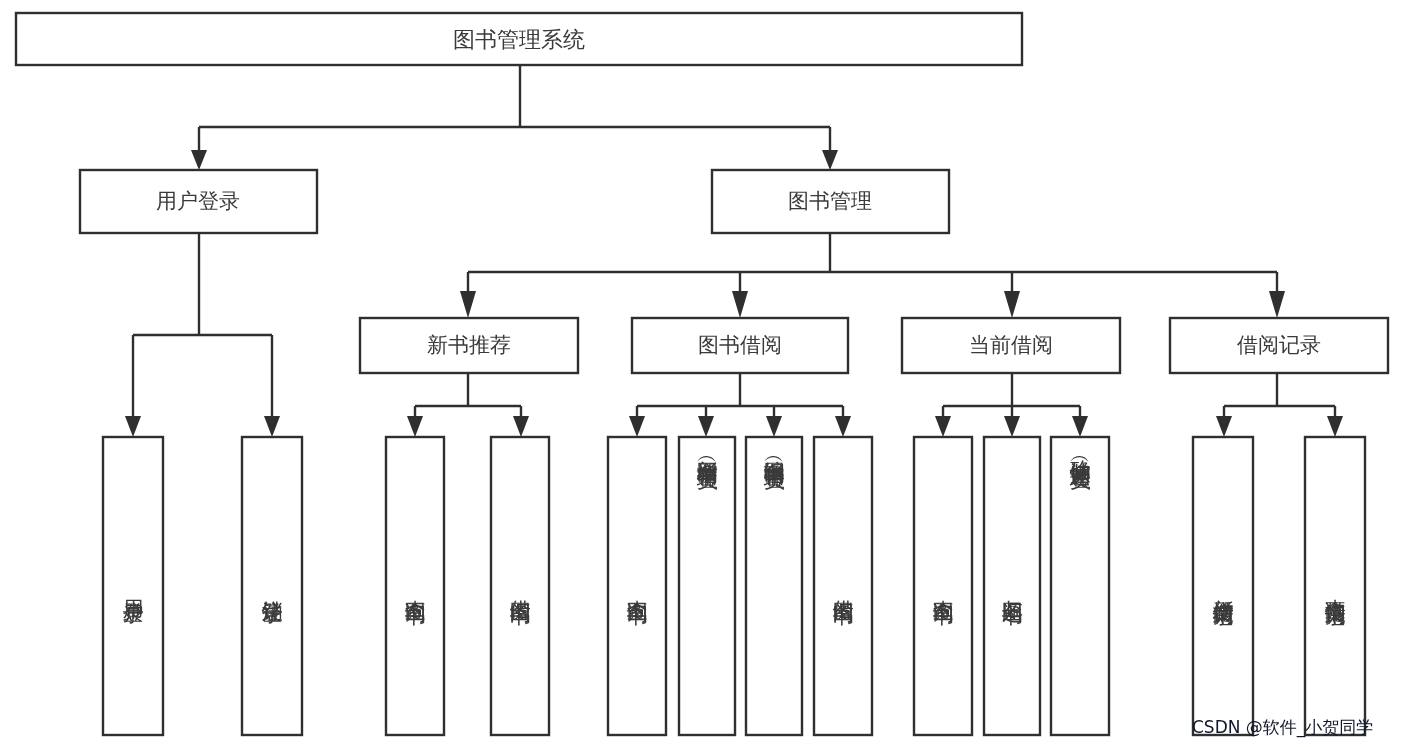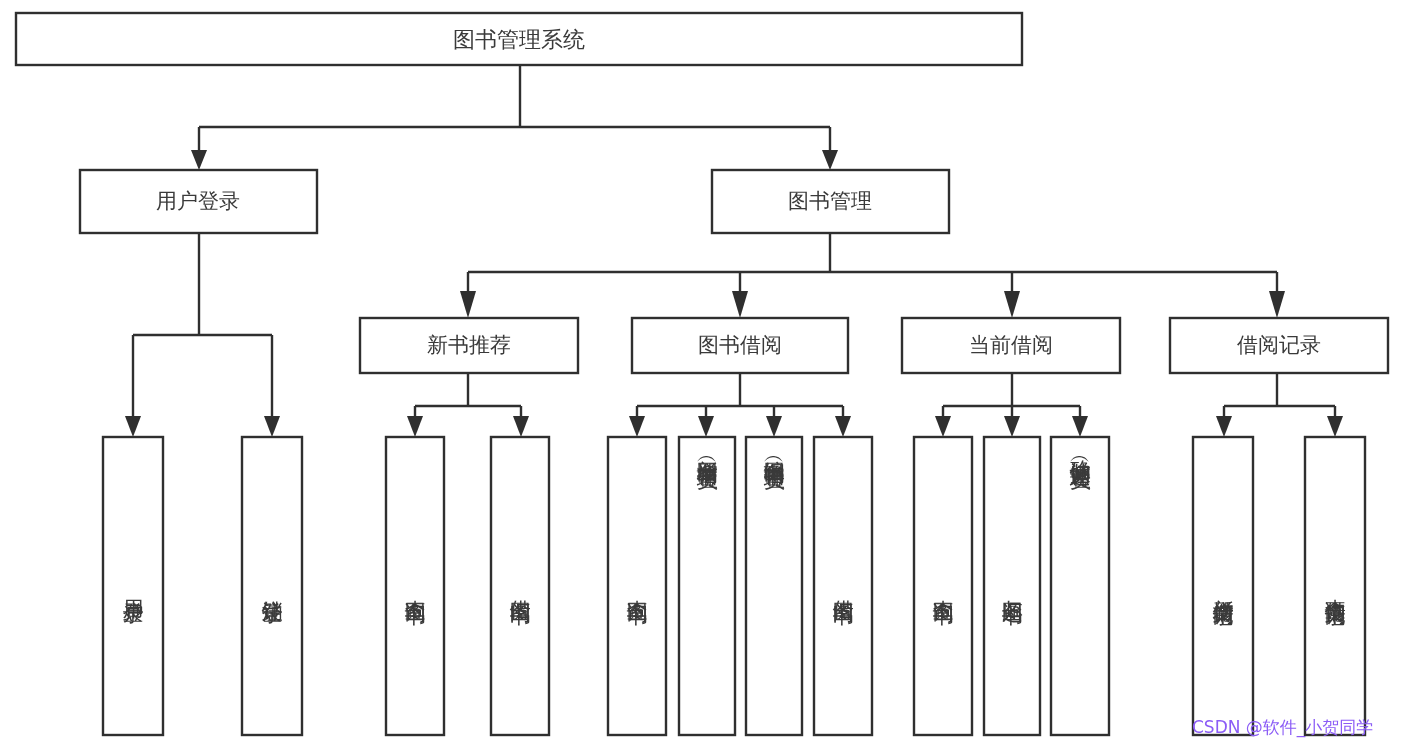--- a/index.html
+++ b/index.html
@@ -71,21 +71,21 @@
     align-items: flex-start;
     padding-top: 6px;
     box-sizing: border-box;
   }
   #watermark {
     position: absolute;
     left: 1192px;
     top: 716px;
     font-family: "DejaVu Sans", "Liberation Sans", sans-serif;
     font-size: 17px;
-    color: #8b5cf6;
+    color: #0f172a;
     white-space: nowrap;
     pointer-events: none;
   }
 </style>
 </head>
 <body>
 
 <div id="stage">
 
   <svg id="diagram-svg" viewBox="0 0 1405 747">

